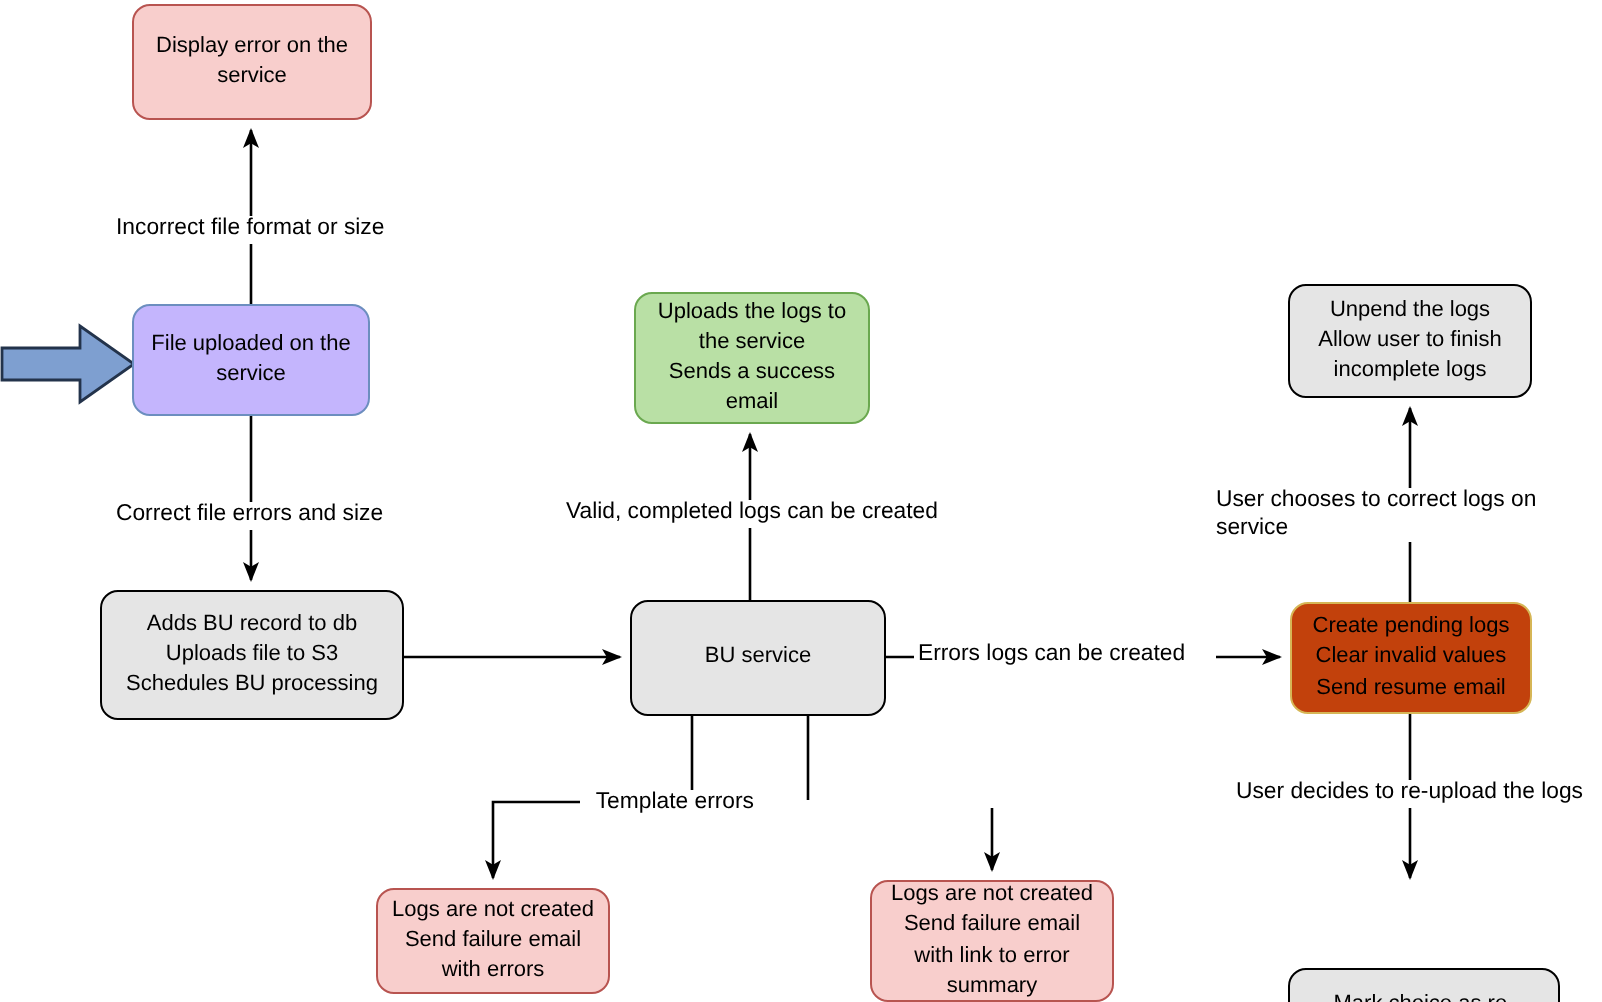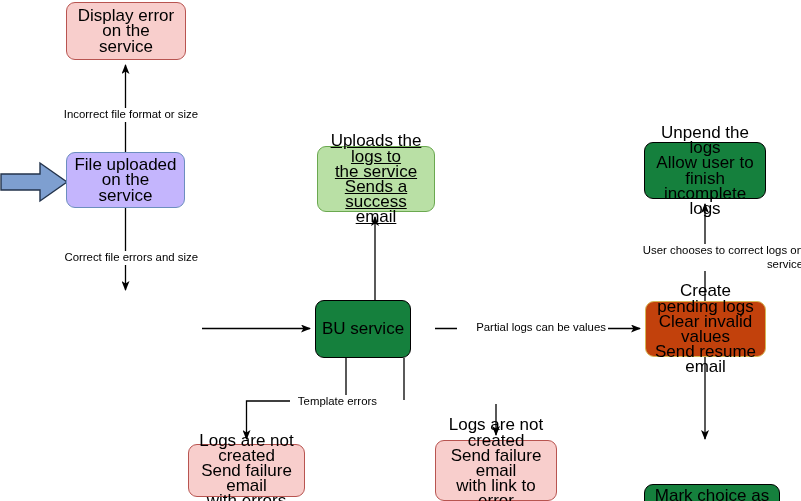--- a/index.html
+++ b/index.html
@@ -25,40 +25,40 @@
   }
   .node {
     position: absolute;
     box-sizing: border-box;
     border: 1.3px solid #000000;
     border-radius: 9px;
     display: flex;
     align-items: center;
     justify-content: center;
     text-align: center;
-    font-size: 17px;
+    font-size: 11px;
     line-height: 15.2px;
     color: #000000;
     padding: 2px 4px;
     white-space: pre-line;
     background: #ffffff;
   }
   .node.pink   { background: #f8cecc; border-color: #b85450; }
   .node.blue   { background: #c4b5fd; border-color: #6c8ebf; }
-  .node.green  { background: #b9e0a5; border-color: #6aa84f; text-decoration: underline; }
+  .node.green  { background: #b9e0a5; border-color: #6aa84f; }
   .node.yellow { background: #c2410c; border-color: #d6b656; }
-  .node.white  { background: #15803d; border-color: #000000; }
+  .node.white  { background: #e5e5e5; border-color: #000000; }
 
   .edge-label {
     position: absolute;
     font-size: 11.4px;
     line-height: 13.6px;
     color: #000000;
     background: #ffffff;
-    text-align: right;
+    text-align: left;
     white-space: pre-line;
     padding: 0 2px;
   }
   .block-arrow {
     position: absolute;
   }
 </style>
 </head>
 <body>
 
@@ -100,29 +100,34 @@
   <div class="node pink" style="left:66px; top:2px; width:120px; height:58px;">
     <span>Display error on the
 service</span>
   </div>
 
   <div class="node blue" style="left:66px; top:152px; width:119px; height:56px;">
     <span>File uploaded on the
 service</span>
   </div>
 
+  <div class="node white" style="left:50px; top:295px; width:152px; height:65px;">
+    <span>Adds BU record to db
+Uploads file to S3
+Schedules BU processing</span>
+  </div>
 
   <div class="node green" style="left:317px; top:146px; width:118px; height:66px;">
     <span>Uploads the logs to
 the service
 Sends a success
 email</span>
   </div>
 
-  <div class="node white" style="left:315px; top:300px; width:96px; height:58px;">
+  <div class="node white" style="left:315px; top:300px; width:128px; height:58px;">
     <span>BU service</span>
   </div>
 
   <div class="node white" style="left:644px; top:142px; width:122px; height:57px;">
     <span>Unpend the logs
 Allow user to finish
 incomplete logs</span>
   </div>
 
   <div class="node yellow" style="left:645px; top:301px; width:121px; height:56px;">
@@ -146,22 +151,24 @@
 
   <div class="node white" style="left:644px; top:444px; width:136px; height:53px;margin-top:40px;">
     <span>Mark choice as re-
 upload</span>
   </div>
 
   <div class="edge-label" style="left:56px; top:108px; width:140px;">Incorrect file format or size</div>
 
   <div class="edge-label" style="left:56px; top:251px; width:140px;">Correct file errors and size</div>
 
+  <div class="edge-label" style="left:281px; top:250px; width:188px;">Valid, completed logs can be created</div>
 
-  <div class="edge-label" style="left:457px; top:321px; width:147px;">Partial logs can be values</div>
+  <div class="edge-label" style="left:457px; top:321px; width:147px;">Errors logs can be created</div>
 
   <div class="edge-label" style="left:606px; top:244px; width:195px;">User chooses to correct logs on service</div>
 
   <div class="edge-label" style="left:290px; top:395px; width:85px; text-align:right;">Template errors</div>
 
 
+  <div class="edge-label" style="left:616px; top:390px; width:178px;">User decides to re-upload the logs</div>
 
 </div>
 
 </body></html>

